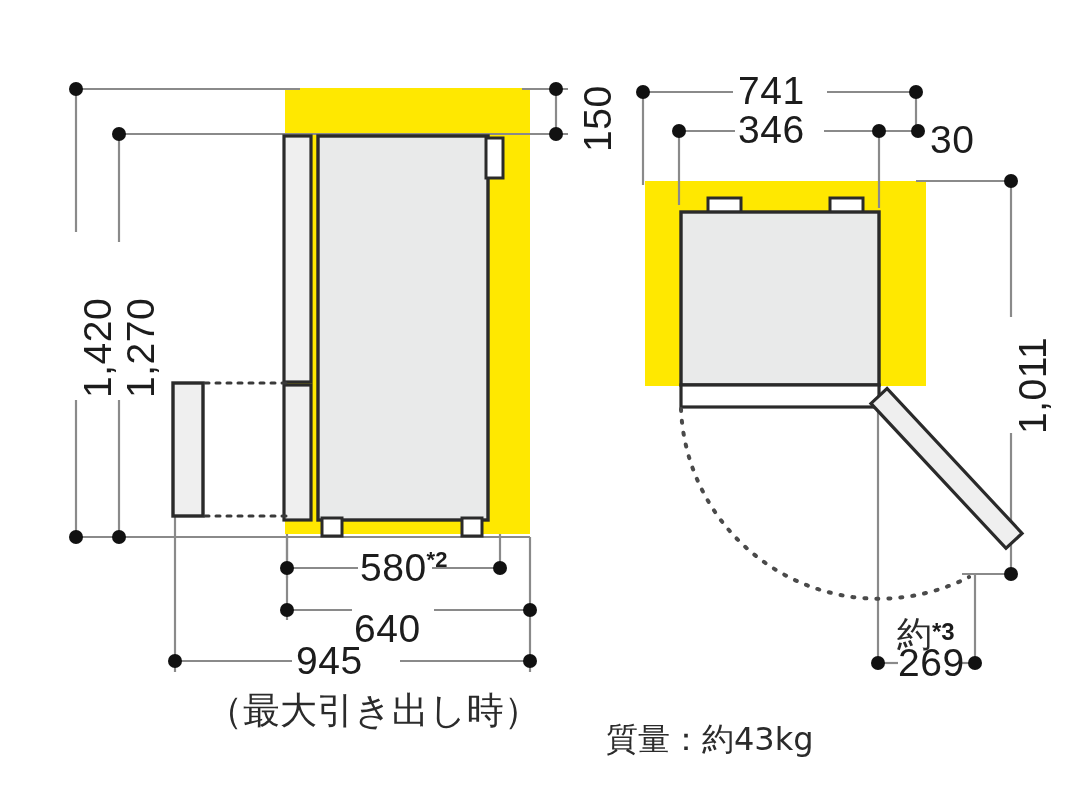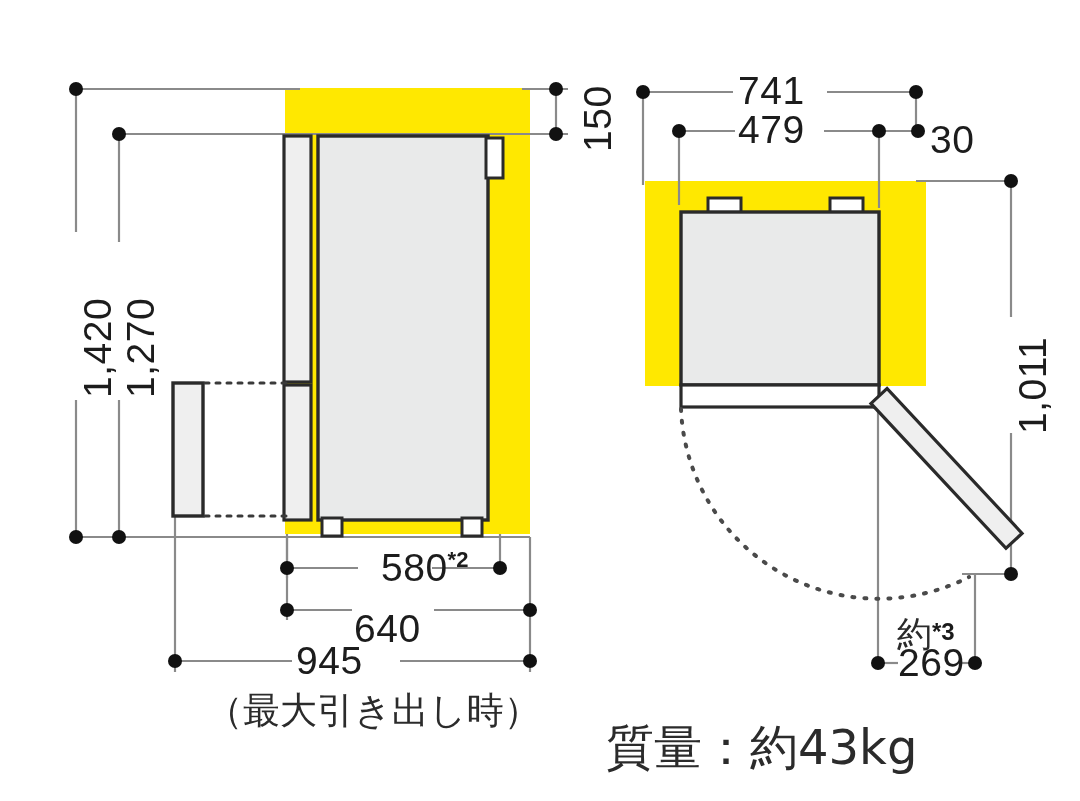--- a/index.html
+++ b/index.html
@@ -148,39 +148,39 @@
 
     <path d="M 681 409 A 198 198 0 0 0 969 577" fill="none" stroke="#4a4a4a" stroke-width="4" stroke-dasharray="2 10" stroke-linecap="round"></path>
   </svg>
 
   <div class="txt dim-num rot90" style="left:78px;top:398px;">1,420</div>
 
   <div class="txt dim-num rot90" style="left:121px;top:398px;">1,270</div>
 
   <div class="txt dim-num rot90" style="left:578px;top:152px;">150</div>
 
-  <div class="txt dim-num" style="left:360px;top:548px;margin-left:21px;">
+  <div class="txt dim-num" style="left:360px;top:548px;">
     <span>580</span><span class="sup">*2</span>
   </div>
 
   <div class="txt dim-num" style="left:354px;top:609px;">640</div>
 
   <div class="txt dim-num" style="left:296px;top:641px;">945</div>
 
   <div class="txt jp jp-big" style="left:206px;top:692px;">（最大引き出し時）</div>
 
   <div class="txt dim-num" style="left:738px;top:71px;">741</div>
 
-  <div class="txt dim-num" style="left:738px;top:110px;">479</div>
+  <div class="txt dim-num" style="left:738px;top:110px;">346</div>
 
   <div class="txt dim-num" style="left:930px;top:120px;">30</div>
 
   <div class="txt dim-num rot90" style="left:1013px;top:434px;">1,011</div>
 
   <div class="txt" style="left:897px;top:617px;">
     <span class="jp">約</span><span class="sup" style="font-size:24px;">*3</span>
   </div>
 
   <div class="txt dim-num" style="left:898px;top:643px;text-align:center;">269</div>
 
-  <div class="txt jp jp-big" style="left:606px;top:723px;font-size:48px;">質量：約43kg</div>
+  <div class="txt jp jp-big" style="left:606px;top:723px;font-size:32px;">質量：約43kg</div>
 
 </div>
 
 </body></html>

